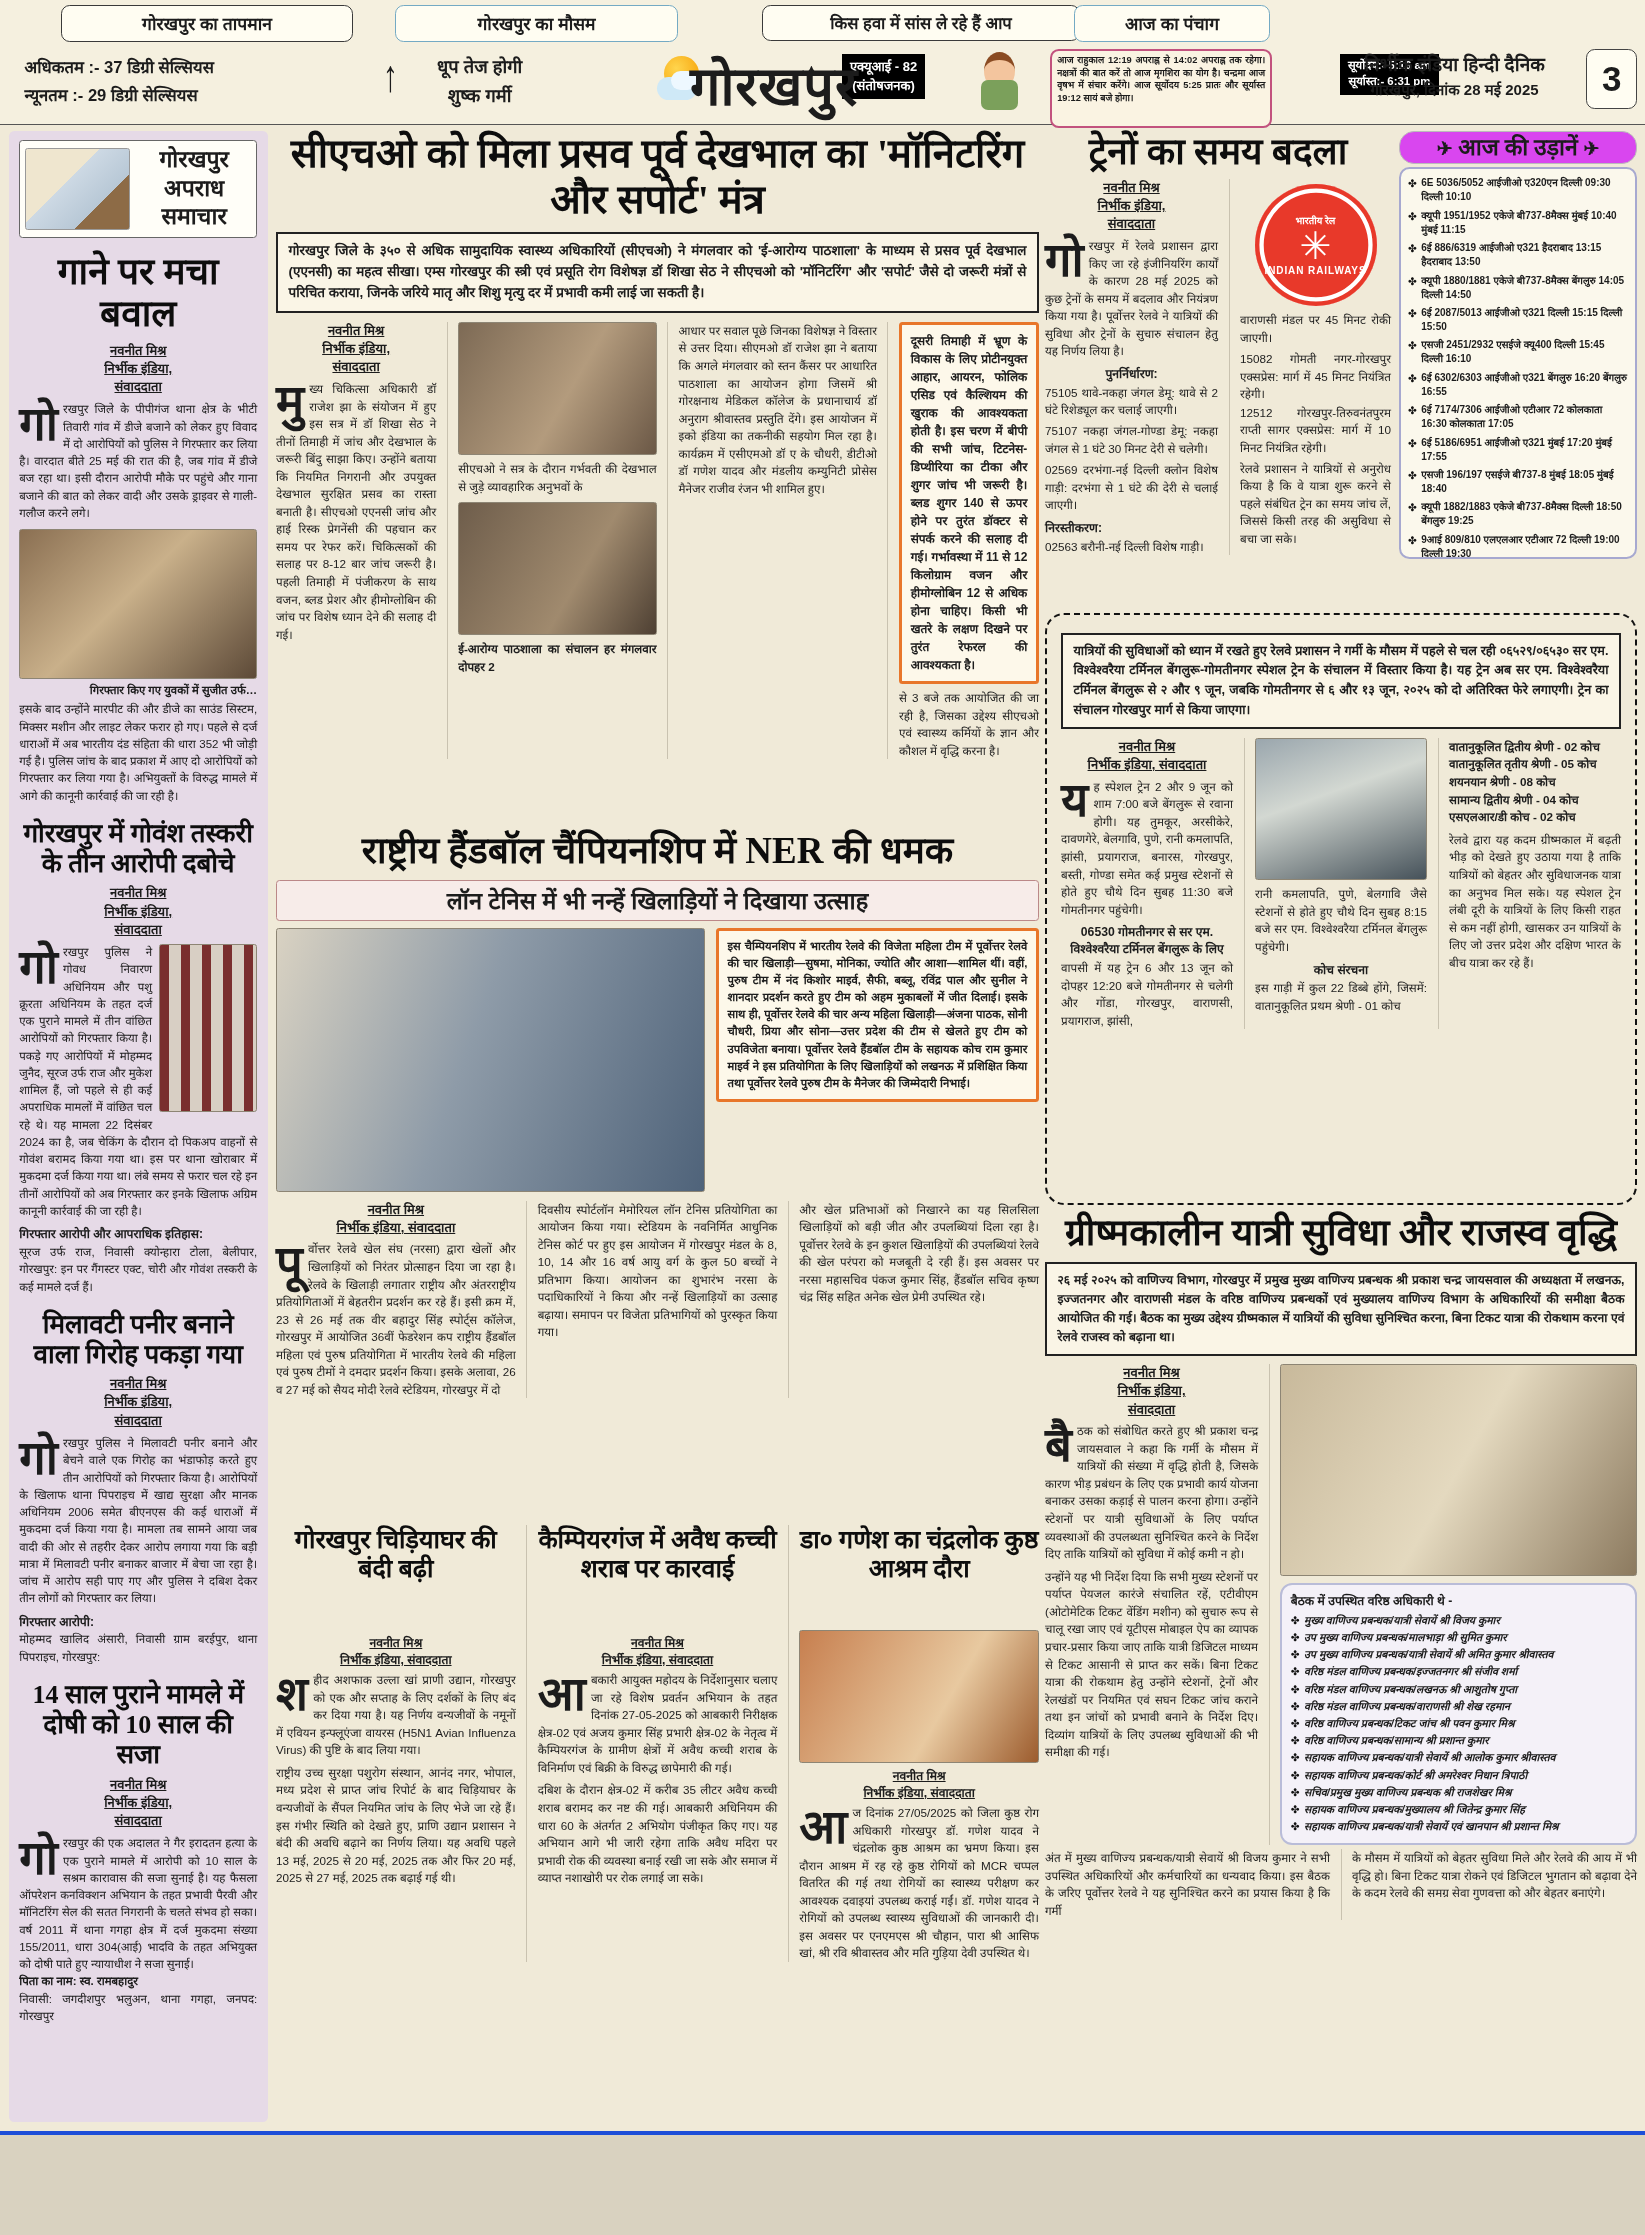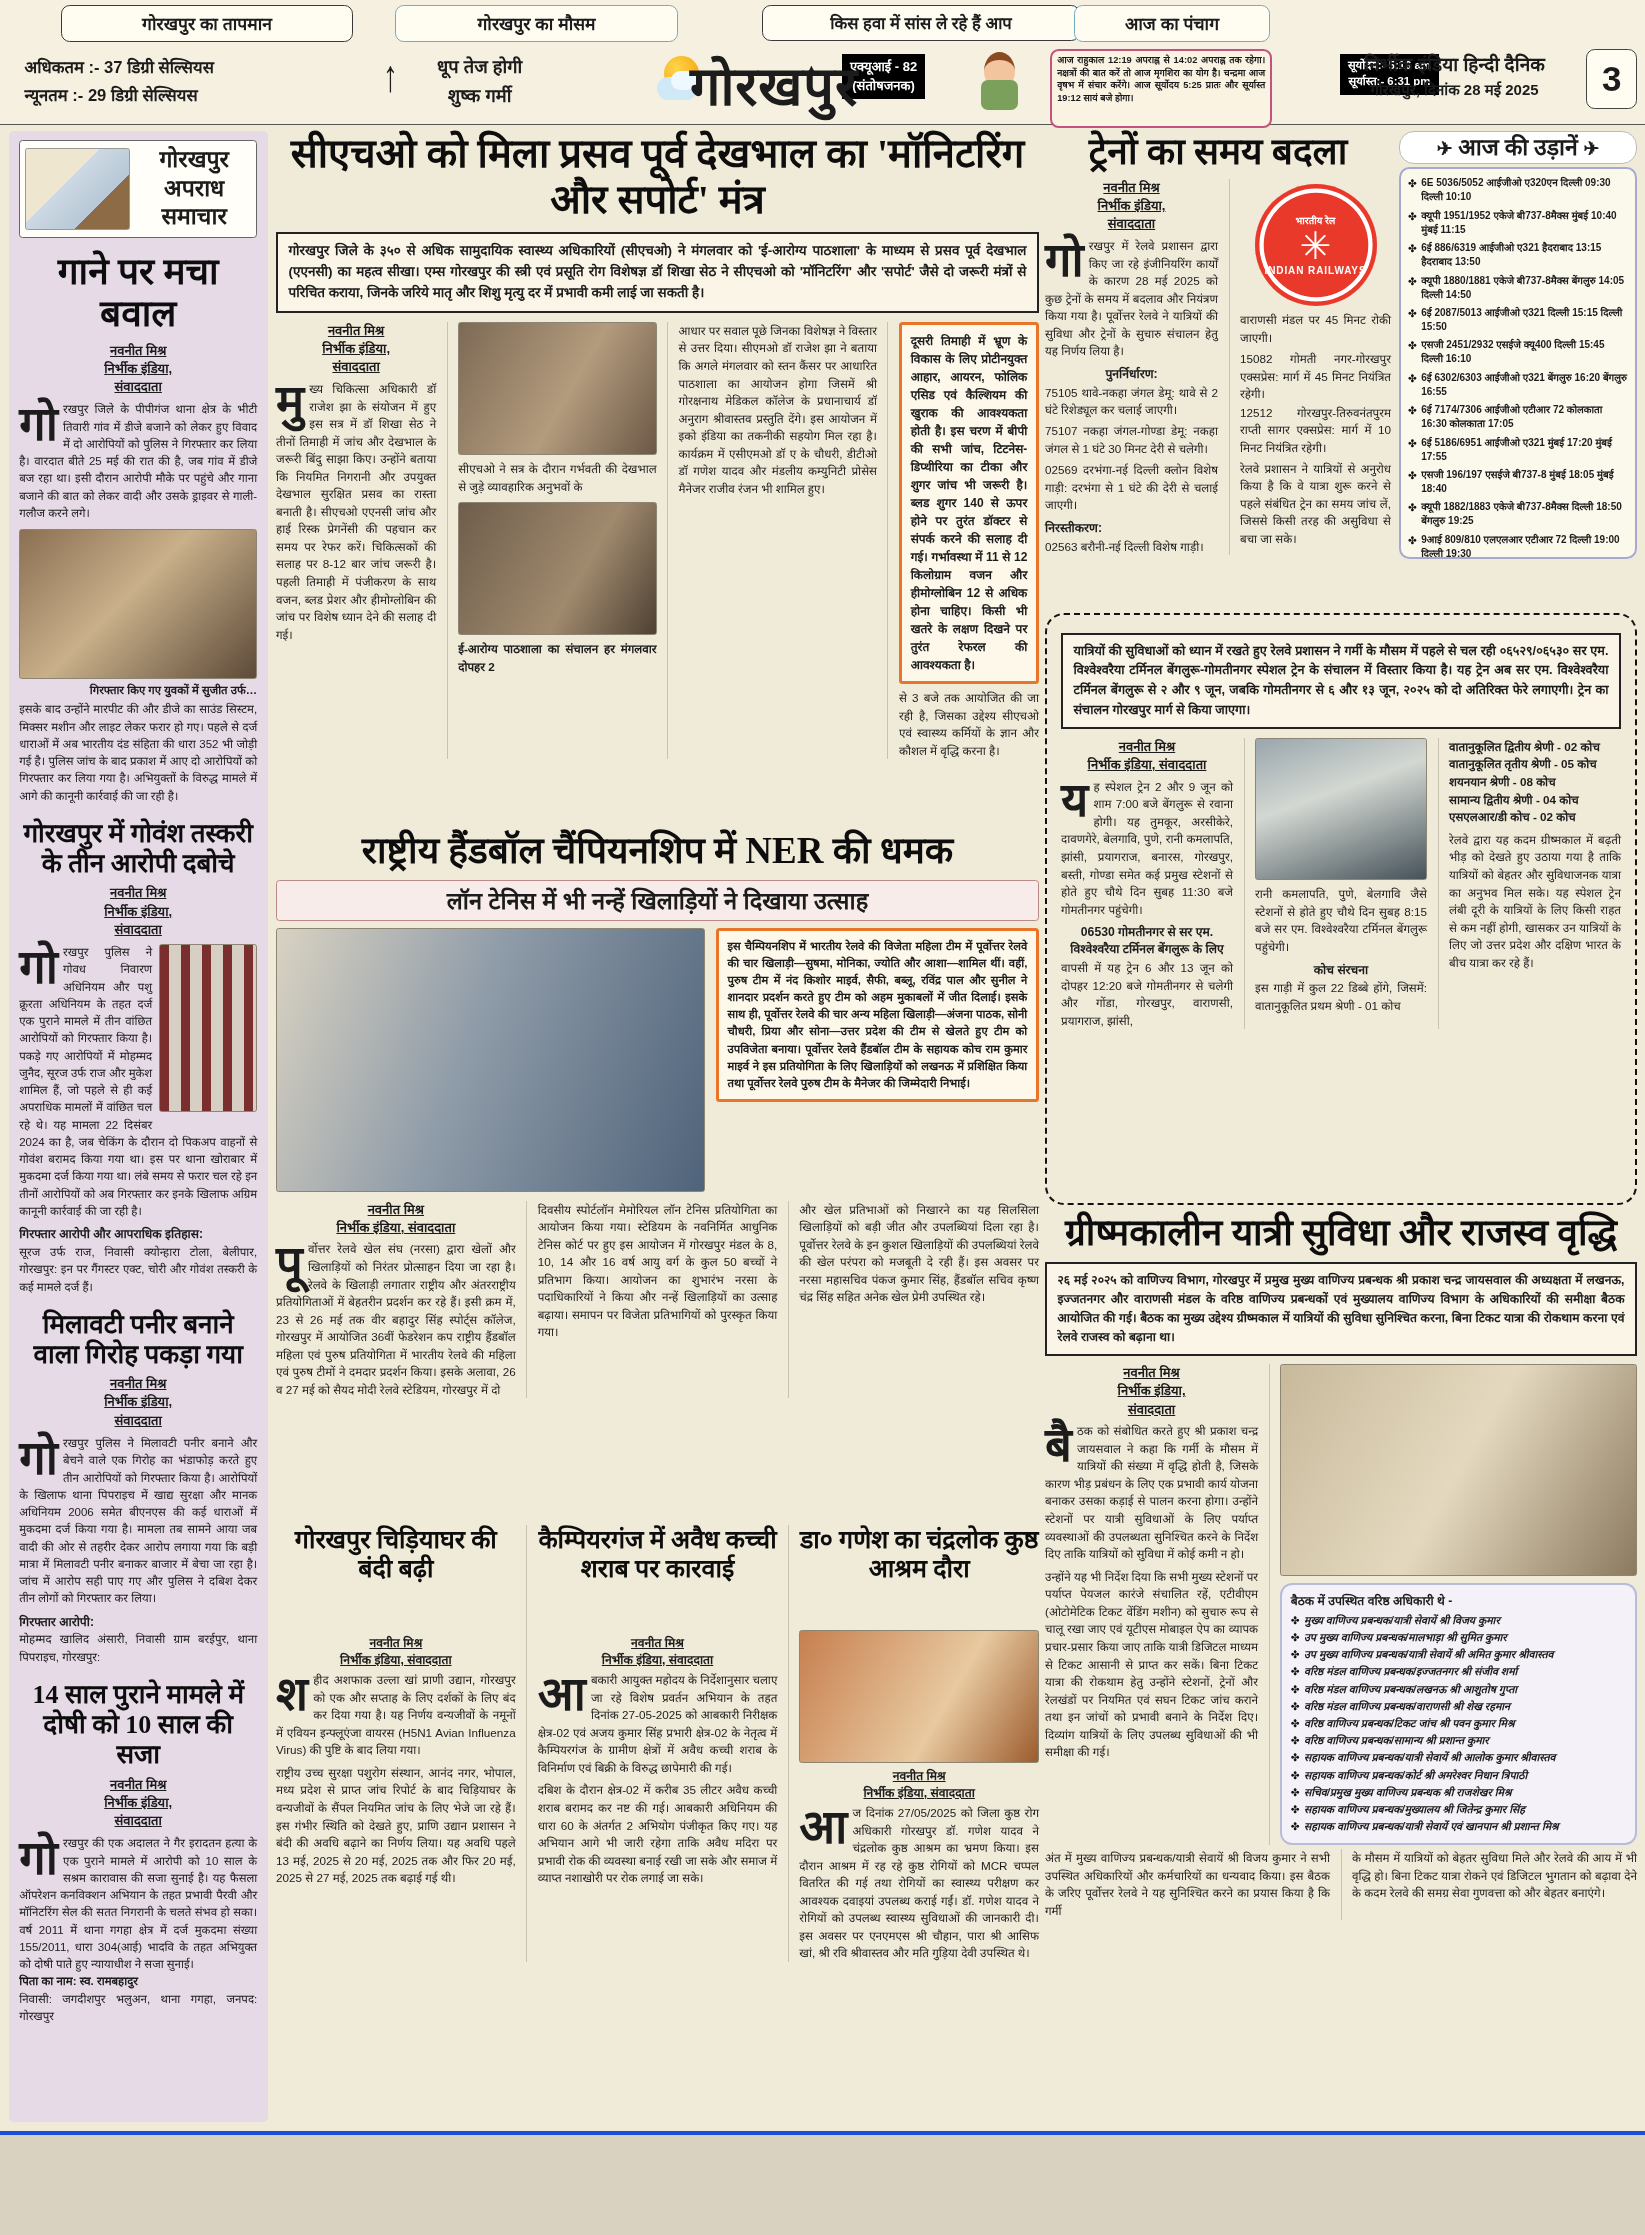--- a/index.html
+++ b/index.html
@@ -75,21 +75,21 @@
   .cho-hl{font-size:40px;margin-bottom:8.7px;}
   .hand{left:276px;top:830px;width:763px;height:688px;}
   .hand-hl{font-size:37px;}
   .hand-sub{border:1.7px solid #b88;background:#f7ece9;border-radius:3.5px;text-align:center;
             font-weight:bold;font-size:23.6px;padding:3.5px;margin:7px 0;}
   .bmid{left:276px;top:1525px;width:763px;height:599px;}
   .bmid .hl{font-size:25px;min-height:105px;}
   .trains{left:1045px;top:131px;width:346px;height:479px;}
   .trains-hl{font-size:37px;margin-bottom:5.2px;}
   .flights{left:1399px;top:131px;width:238px;height:447px;}
-  .fl-head{background:#ffffff;border:0.9px solid #bbb;border-radius:15px;text-align:center;
+  .fl-head{background:#d946ef;border:0.9px solid #bbb;border-radius:15px;text-align:center;
            font-weight:bold;font-size:23px;font-family:"Liberation Serif",serif;padding:1.7px 0;line-height:1.2;}
   .fl-head .planes{font-size:19px;}
   .fl-body{border:2.6px solid #a7a9d0;border-radius:10.5px;background:#fbf8ec;margin-top:3.5px;
            padding:7px 7px;height:374px;overflow:hidden;}
   .fl-item{font-size:10px;font-weight:bold;line-height:1.4;margin-bottom:4.4px;display:flex;gap:4.4px;}
   .orn{color:#111;font-size:10.5px;flex:none;}
   .special{left:1045px;top:613px;width:592px;height:592px;border:2.6px dashed #111;border-radius:19px;
            padding:10.5px 14px;}
   .special-hl{font-size:35px;}
   .summer{left:1045px;top:1212px;width:592px;height:910px;}

